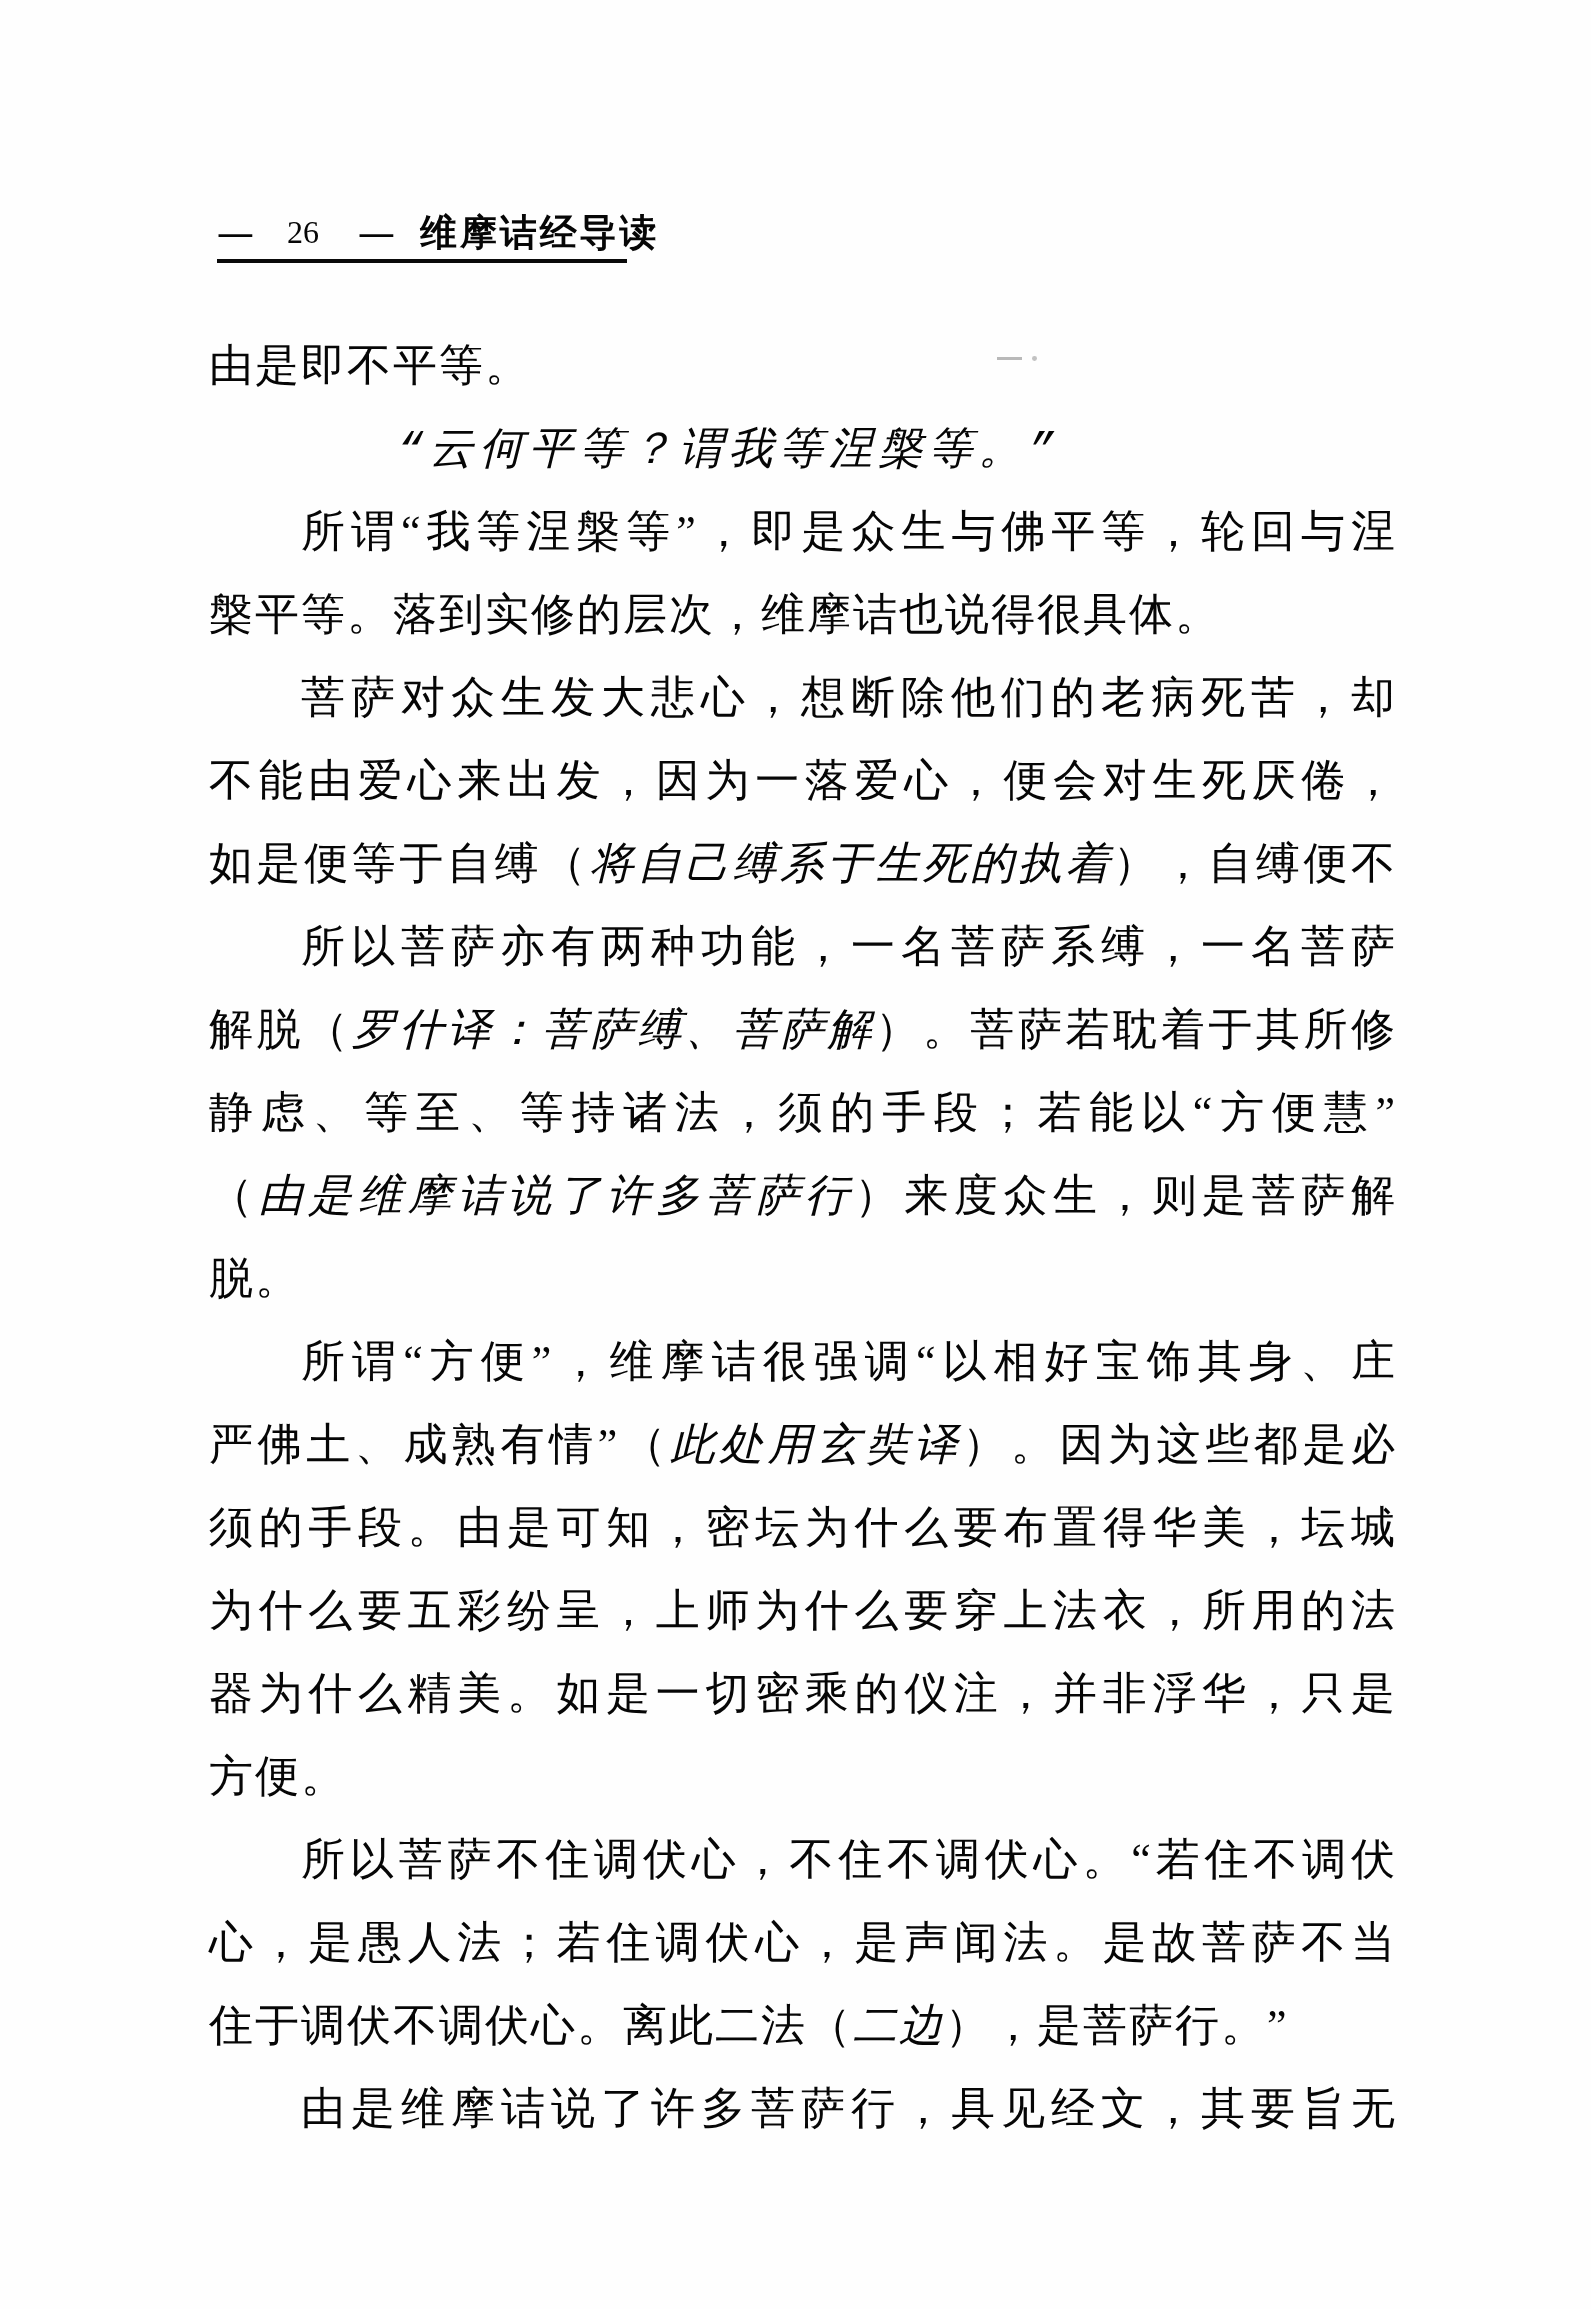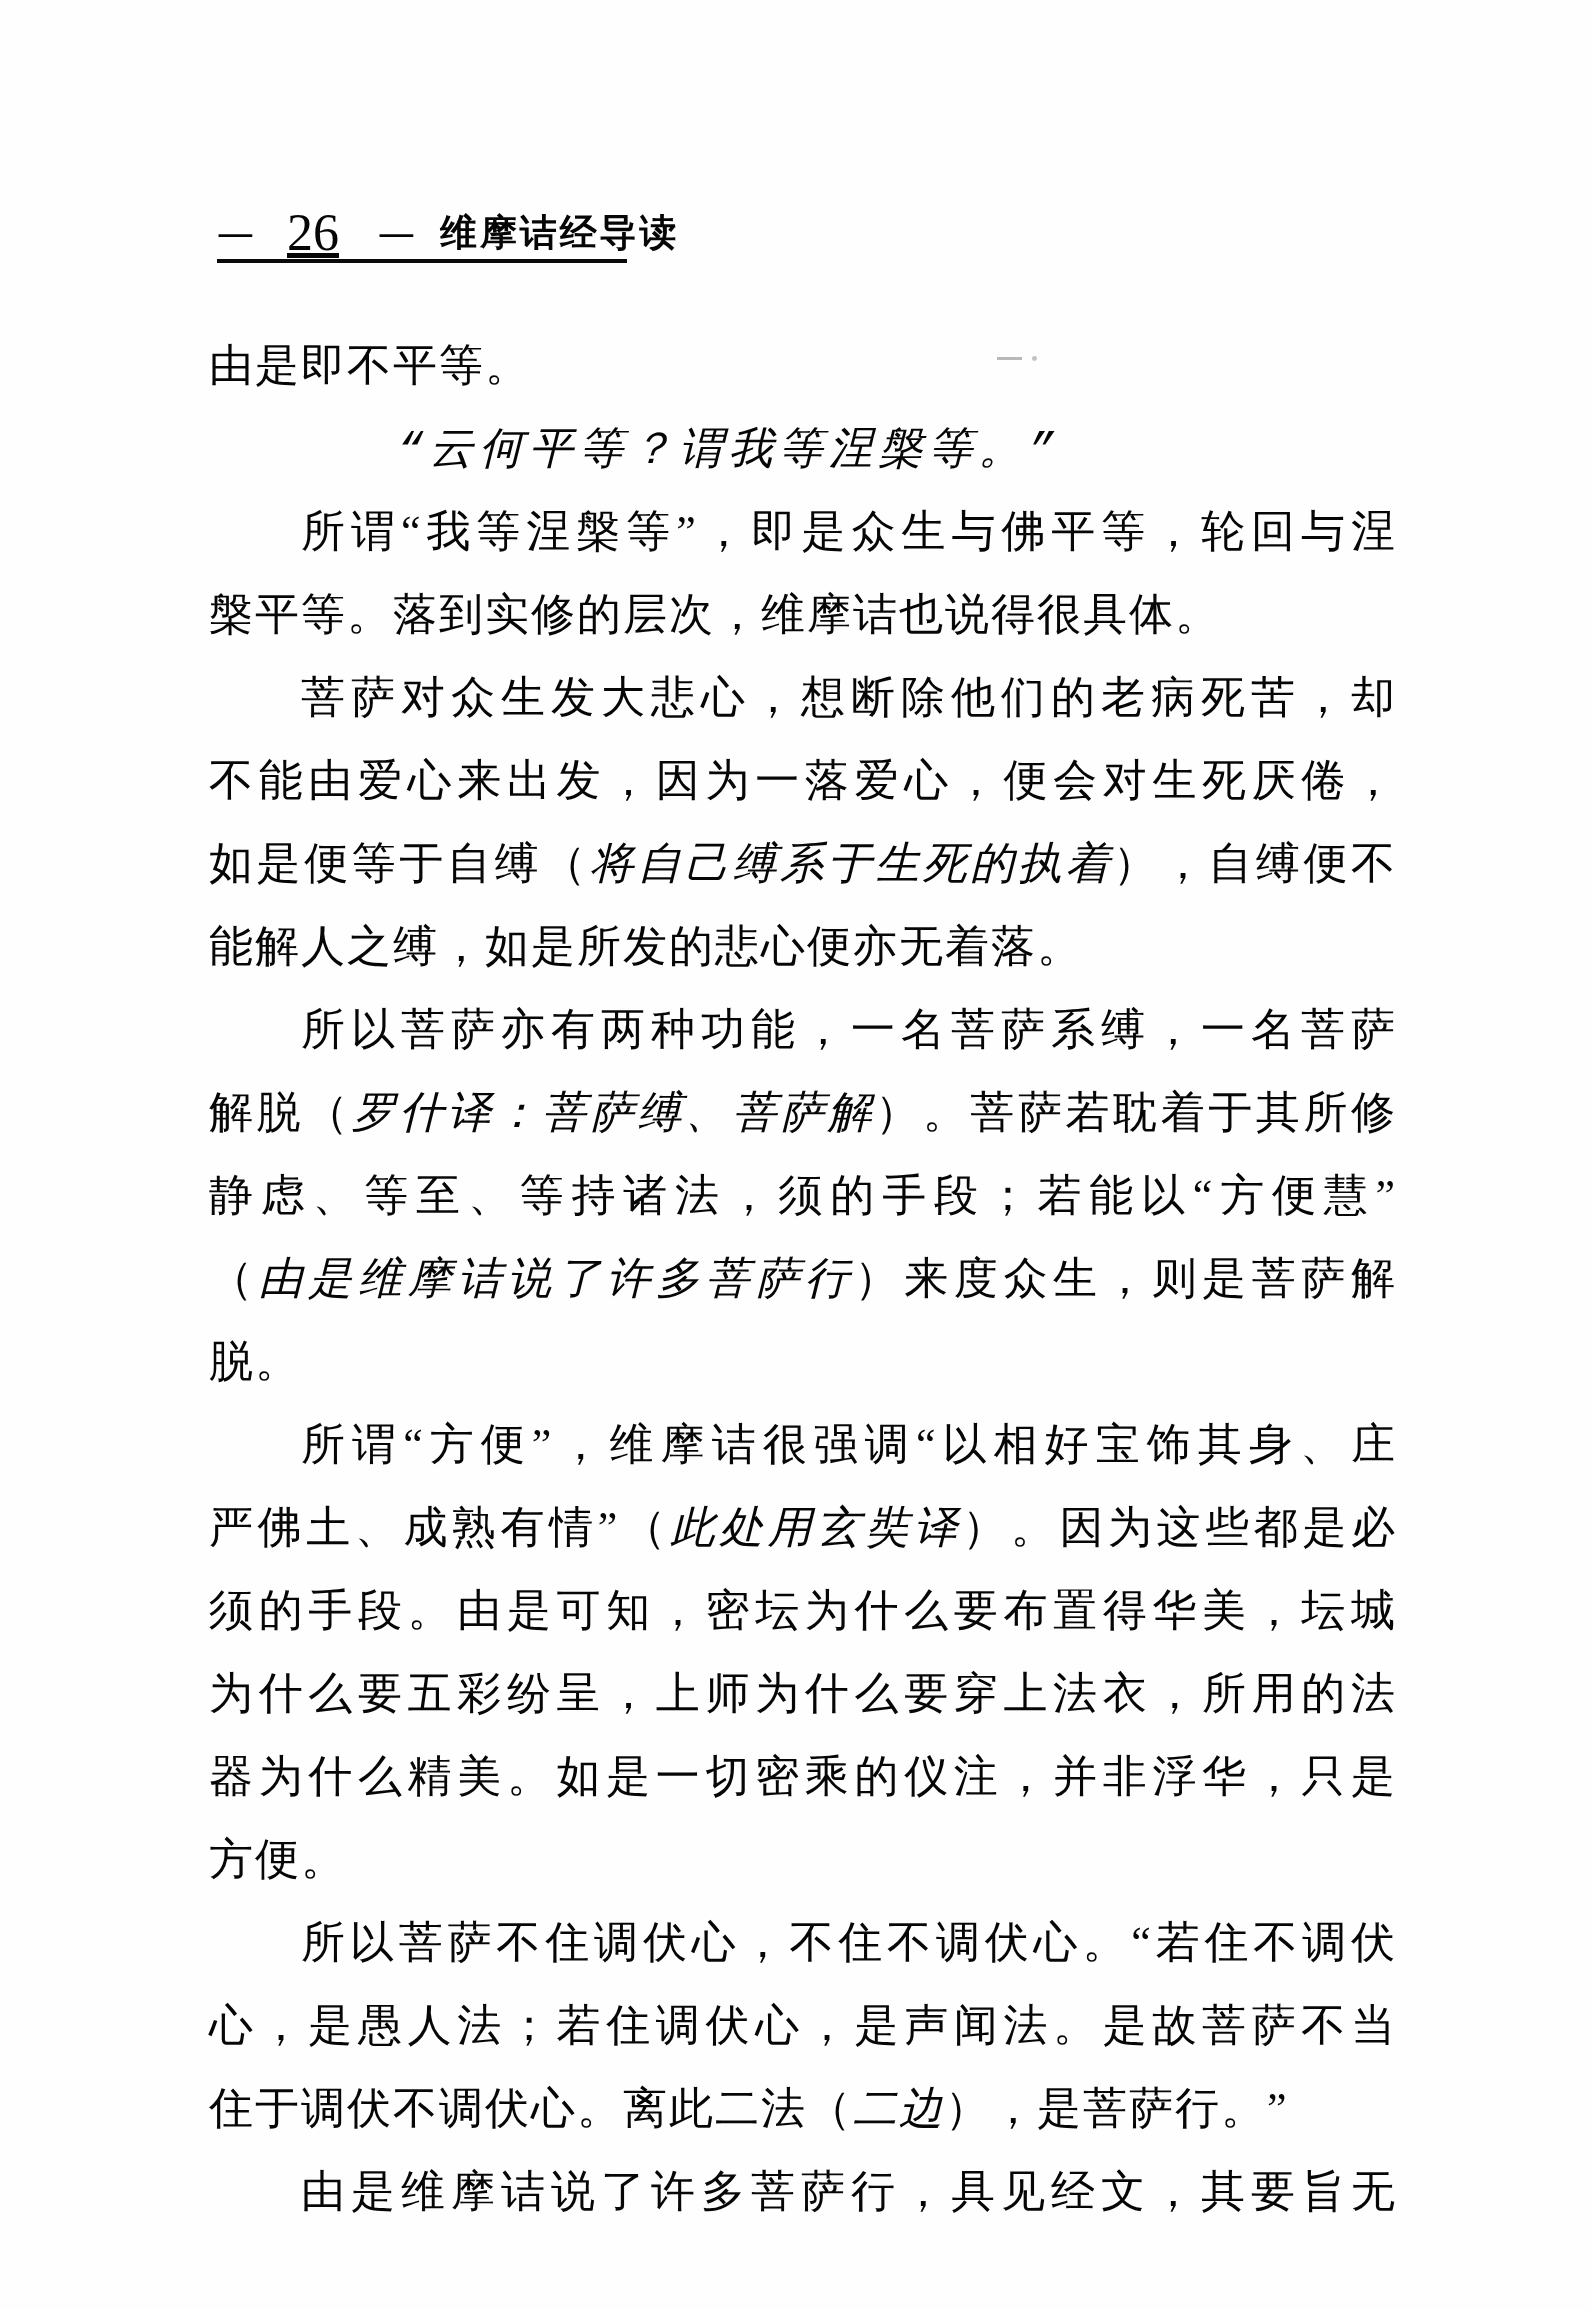--- a/index.html
+++ b/index.html
@@ -28,23 +28,22 @@
     line-height: 47px;
     white-space: nowrap;
   }
   .running-header .h-dash {
     font-family: "Liberation Serif", serif;
     font-weight: 700;
     transform: scaleX(0.9);
   }
   .running-header .h-num {
     margin-left: 33px;
-    font-size: 52px;
+    font-size: 32px;
     font-family: "Liberation Serif", serif;
-    text-decoration: underline;
   }
   .running-header .h-dash2 {
     margin-left: 39px;
   }
   .running-header .h-title {
     margin-left: 25px;
     font-family: "Liberation Sans", sans-serif;
     font-weight: 700;
     letter-spacing: 2.9px;
     font-size: 37px;
@@ -126,21 +125,20 @@
   </div>
 
   <div class="body-text">
       <div class="line indent-none"><span class="song">由是即不平等。</span></div>
       <div class="line indent-quote spaced"><span class="kai">“云何平等？谓我等涅槃等。”</span></div>
       <div class="line indent-para fill"><span class="song">所谓“我等涅槃等”，即是众生与佛平等，轮回与涅</span></div>
       <div class="line indent-none"><span class="song">槃平等。落到实修的层次，维摩诘也说得很具体。</span></div>
       <div class="line indent-para fill"><span class="song">菩萨对众生发大悲心，想断除他们的老病死苦，却</span></div>
       <div class="line indent-none fill"><span class="song">不能由爱心来出发，因为一落爱心，便会对生死厌倦，</span></div>
       <div class="line indent-none fill"><span class="song">如是便等于自缚（</span><span class="kai">将自己缚系于生死的执着</span><span class="song">），自缚便不</span></div>
-      <div class="line indent-none"><span class="song">能解人之缚，如是所发的悲心便亦无着落。</span></div>
       <div class="line indent-para fill"><span class="song">所以菩萨亦有两种功能，一名菩萨系缚，一名菩萨</span></div>
       <div class="line indent-none fill"><span class="song">解脱（</span><span class="kai">罗什译：菩萨缚、菩萨解</span><span class="song">）。菩萨若耽着于其所修</span></div>
       <div class="line indent-none fill"><span class="song">静虑、等至、等持诸法，须的手段；若能以“方便慧”</span></div>
       <div class="line indent-none fill"><span class="song">（</span><span class="kai">由是维摩诘说了许多菩萨行</span><span class="song">）来度众生，则是菩萨解</span></div>
       <div class="line indent-none"><span class="song">脱。</span></div>
       <div class="line indent-para fill"><span class="song">所谓“方便”，维摩诘很强调“以相好宝饰其身、庄</span></div>
       <div class="line indent-none fill"><span class="song">严佛土、成熟有情”（</span><span class="kai">此处用玄奘译</span><span class="song">）。因为这些都是必</span></div>
       <div class="line indent-none fill"><span class="song">须的手段。由是可知，密坛为什么要布置得华美，坛城</span></div>
       <div class="line indent-none fill"><span class="song">为什么要五彩纷呈，上师为什么要穿上法衣，所用的法</span></div>
       <div class="line indent-none fill"><span class="song">器为什么精美。如是一切密乘的仪注，并非浮华，只是</span></div>

